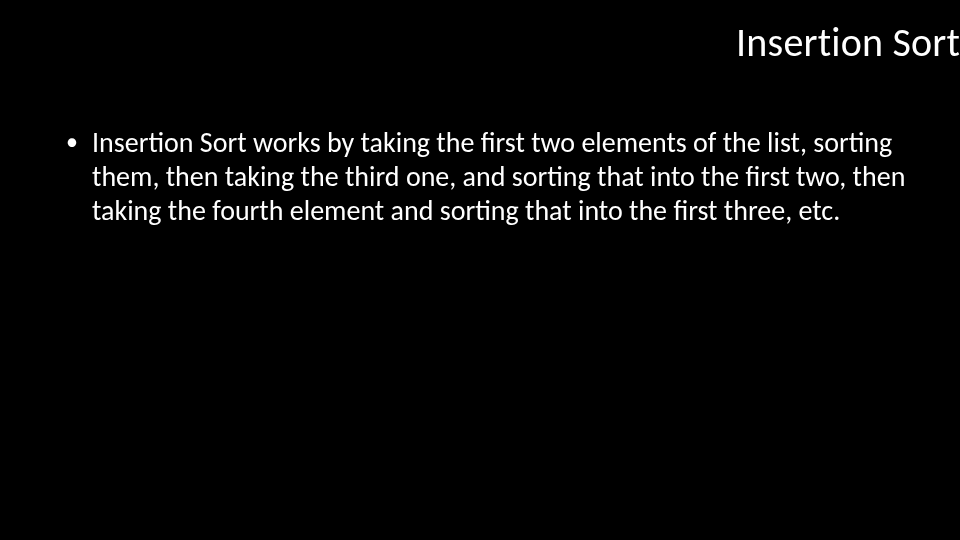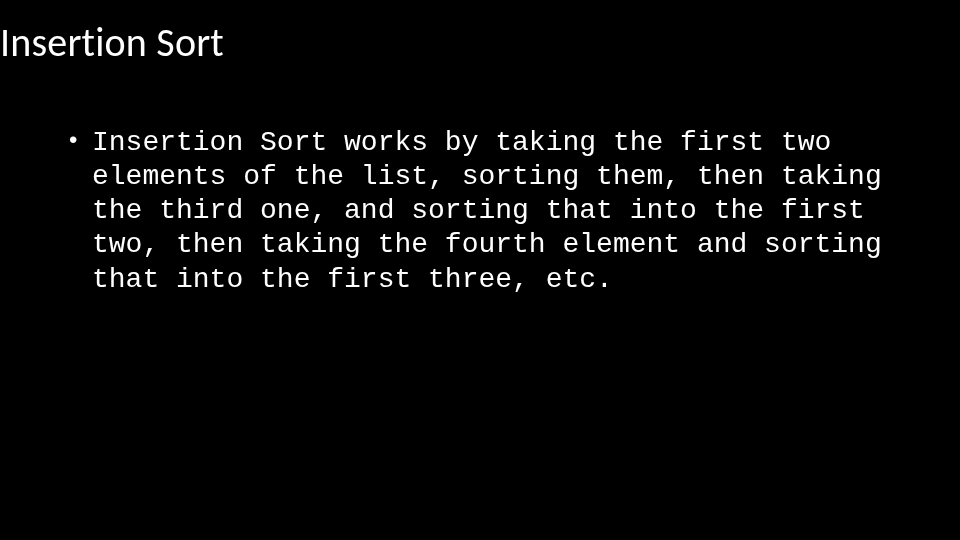--- a/index.html
+++ b/index.html
@@ -16,36 +16,35 @@
     width: 960px;
     height: 540px;
     position: relative;
     box-sizing: border-box;
   }
   .title {
     position: absolute;
     top: 18px;
     left: 0;
     width: 100%;
-    text-align: left;
+    text-align: right;
     font-size: 40px;
     font-weight: 400;
     letter-spacing: 0.2px;
   }
   .body {
     position: absolute;
     top: 126px;
     left: 64px;
     right: 48px;
   }
   ul.bullets {
     list-style: none;
     margin: 0;
     padding: 0;
-    font-family: Liberation Mono, monospace;
   }
   ul.bullets > li {
     position: relative;
     padding-left: 28px;
     font-size: 28px;
     line-height: 1.22;
     font-weight: 400;
   }
   ul.bullets > li::before {
     content: "•";

